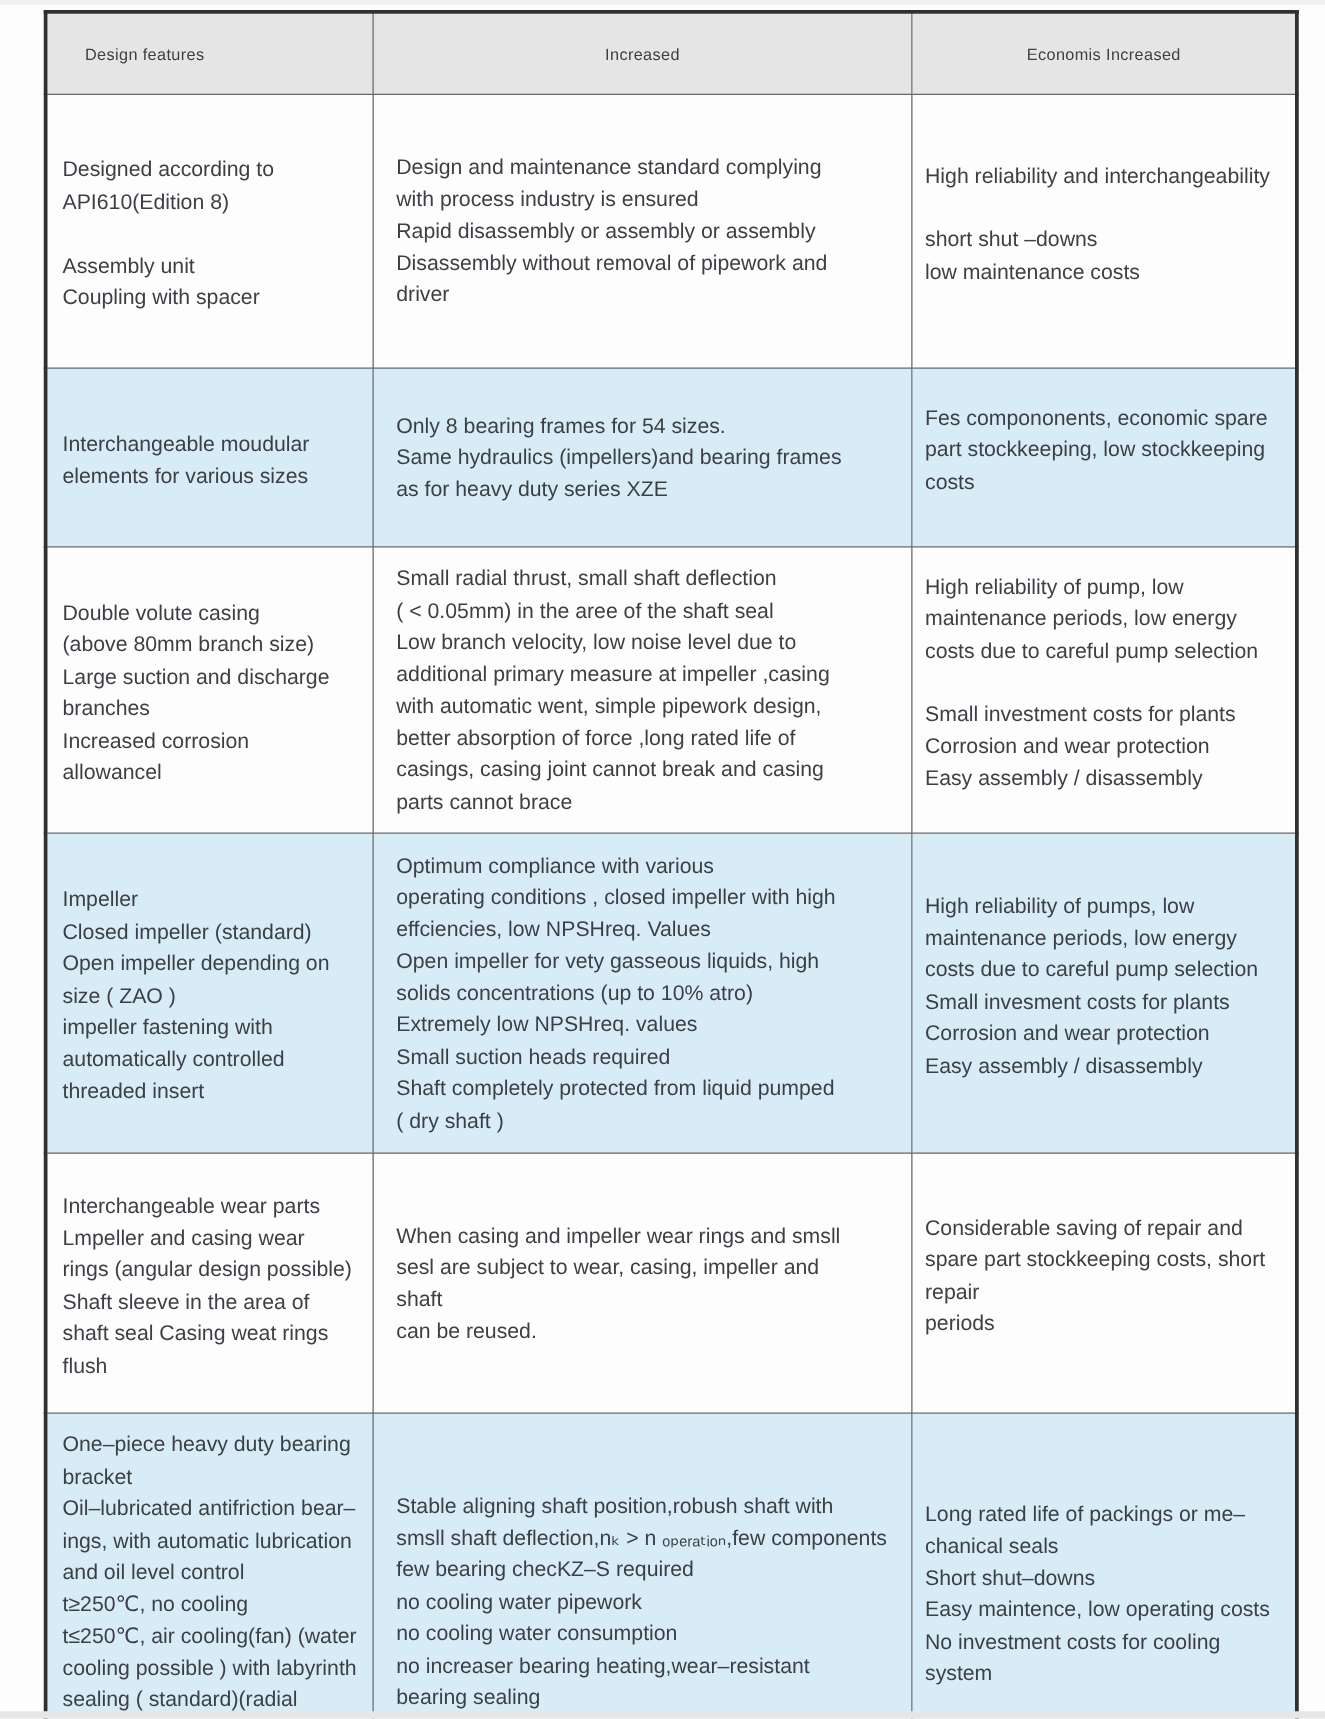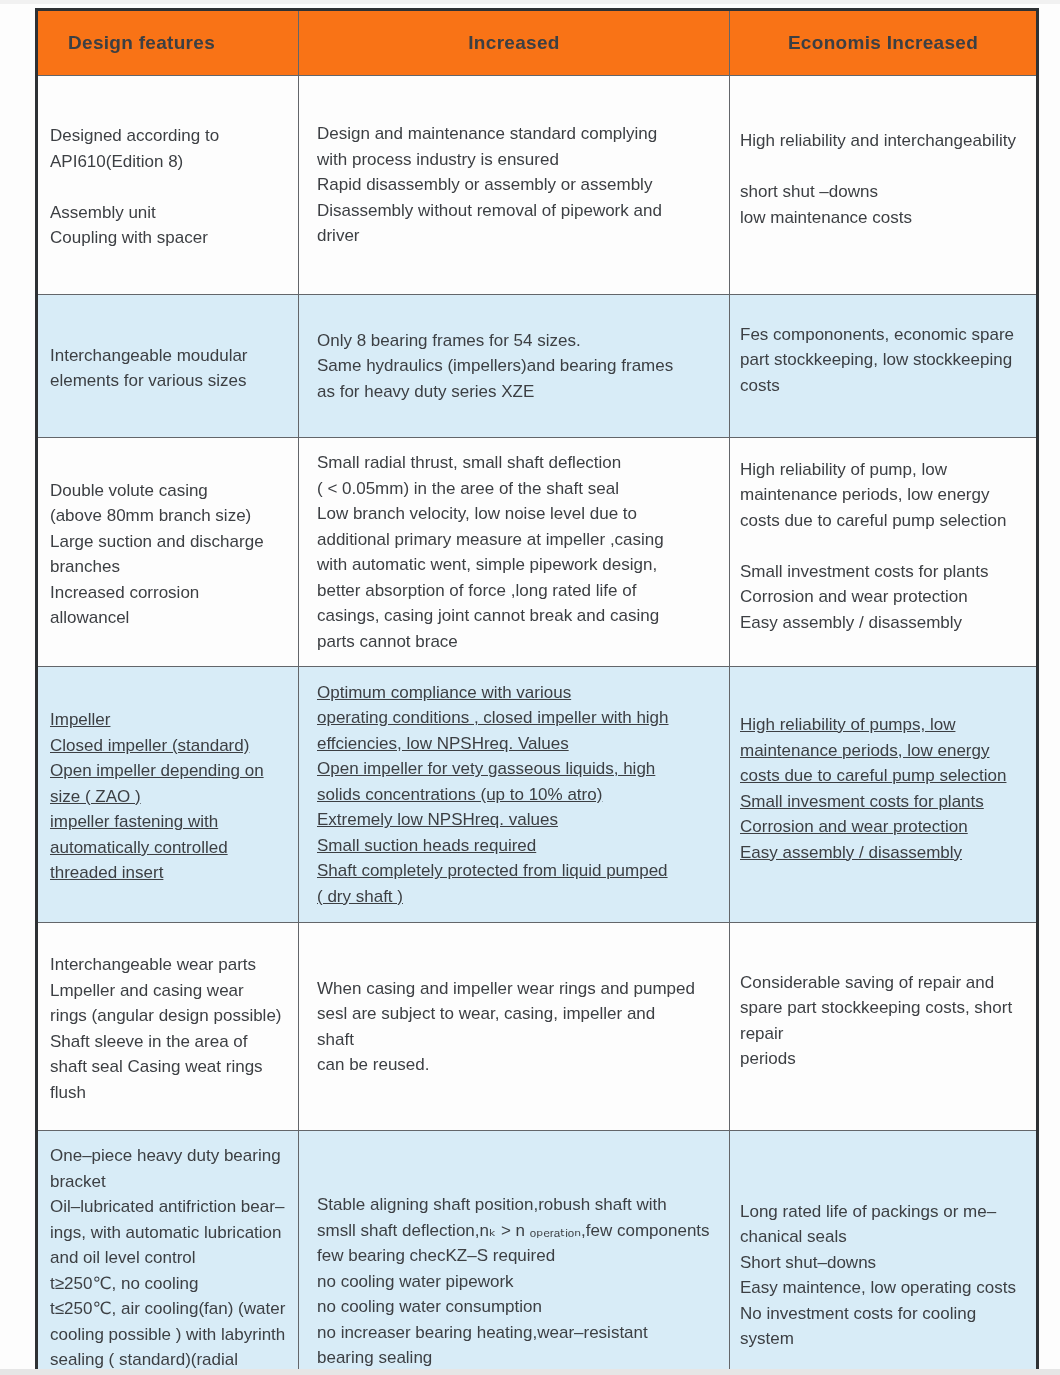--- a/index.html
+++ b/index.html
@@ -43,38 +43,38 @@
   col.c-benefits  { width: 308px; }
   th, td {
     border: 1.6px solid #63666a;
     color: #3c3f43;
     vertical-align: middle;
     white-space: pre-line;
     overflow: hidden;
   }
   th {
     height: 62px;
-    background: #f97316;
-    font-weight: bold;
-    font-size: 19px;
+    background: #e5e5e5;
+    font-weight: normal;
+    font-size: 13px;
     text-align: center;
     letter-spacing: 0.3px;
   }
   th.th-features { text-align: left; padding-left: 30px; }
   td {
     font-size: 17px;
     line-height: 1.5;
   }
   td.cell-features { padding: 12px 6px 8px 12px; }
   td.cell-adv      { padding: 8px 4px 8px 18px; }
   td.cell-benefits { padding: 8px 6px 20px 10px; }
   tr.h-r1 td { height: 190px; }
   tr.h-r2 td { height: 114px; }
   tr.h-r3 td { height: 200px; }
-  tr.h-r4 td { height: 227px; text-decoration: underline; }
+  tr.h-r4 td { height: 227px; }
   tr.h-r5 td { height: 179px; }
   tr.h-r6 td { height: 245px; }
   tr.h-r7 td { height: 118px; }
   tr.row-blue td { background: #d8ecf7; }
   tr.row-white td { background: #fdfdfd; }
 </style>
 </head>
 <body>
 
 <div class="page">
@@ -166,21 +166,21 @@
 Corrosion and wear protection
 Easy assembly / disassembly</td>
         </tr>
         <tr class="row-white h-r5">
           <td class="cell-features">Interchangeable wear parts
 Lmpeller and casing wear
 rings (angular design possible)
 Shaft sleeve in the area of
 shaft seal Casing weat rings
 flush</td>
-          <td class="cell-adv">When casing and impeller wear rings and pumped
+          <td class="cell-adv">When casing and impeller wear rings and smsll
 sesl are subject to wear, casing, impeller and
 shaft
 can be reused.</td>
           <td class="cell-benefits">Considerable saving of repair and
 spare part stockkeeping costs, short
 repair
 periods</td>
         </tr>
         <tr class="row-blue h-r6">
           <td class="cell-features">One–piece heavy duty bearing

